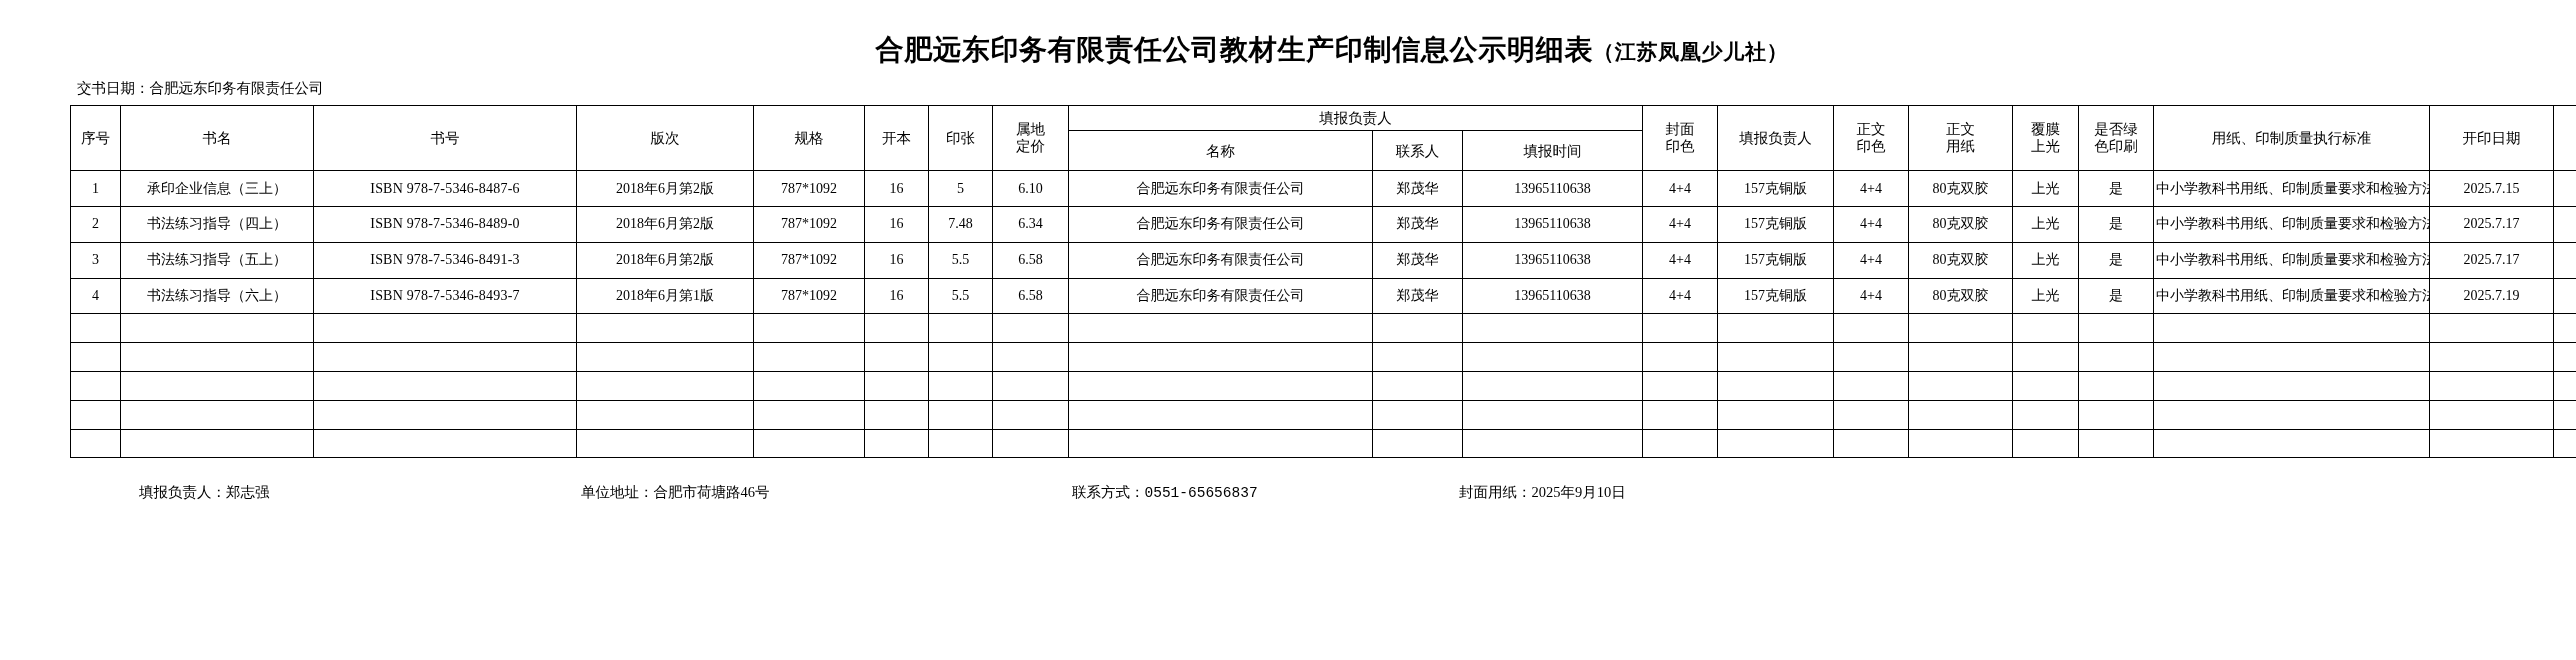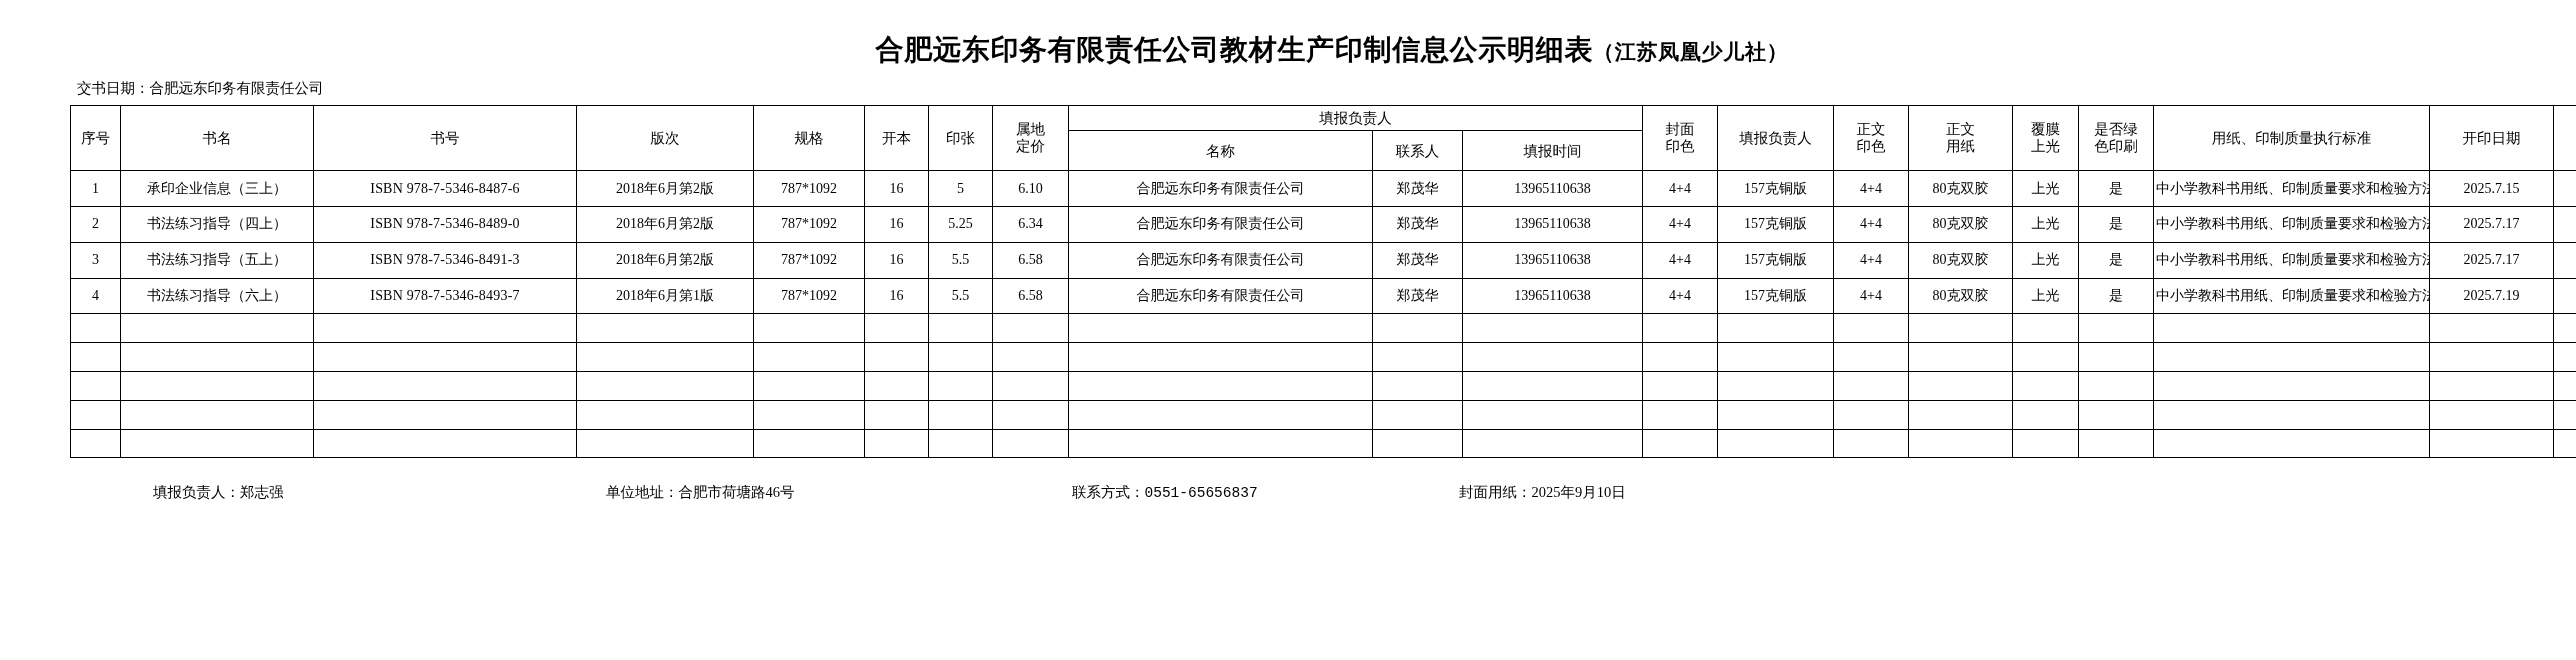--- a/index.html
+++ b/index.html
@@ -83,22 +83,22 @@
   }
   .footer {
     position: relative;
     margin-top: 25px;
     font-family: "Liberation Serif", "DejaVu Serif", serif;
     font-size: 14.5px;
     height: 19.3px;
     white-space: nowrap;
   }
   .footer span { position: absolute; top: 0; }
-  .f1 { left: 83px; }
-  .f2 { left: 536px; }
+  .f1 { left: 69px; }
+  .f2 { left: 511px; }
   .f3 { left: 1002px; font-family: Liberation Mono, monospace; }
   .f4 { left: 1389px; }
 </style>
 </head>
 <body>
 
 <div class="sheet">
 
   <div class="doc-title">
     <span>合肥远东印务有限责任公司教材生产印制信息公示明细表</span><span class="suffix">（江苏凤凰少儿社）</span>
@@ -197,21 +197,21 @@
         <td>2025.7.15</td>
         <td>2025.7.22</td>
       </tr>
       <tr>
         <td>2</td>
         <td>书法练习指导（四上）</td>
         <td class="isbn">ISBN 978-7-5346-8489-0</td>
         <td>2018年6月第2版</td>
         <td>787*1092</td>
         <td>16</td>
-        <td>5.25</td>
+        <td>7.48</td>
         <td>6.34</td>
         <td>合肥远东印务有限责任公司</td>
         <td>郑茂华</td>
         <td>13965110638</td>
         <td>4+4</td>
         <td>157克铜版</td>
         <td>4+4</td>
         <td>80克双胶</td>
         <td>上光</td>
         <td>是</td>

